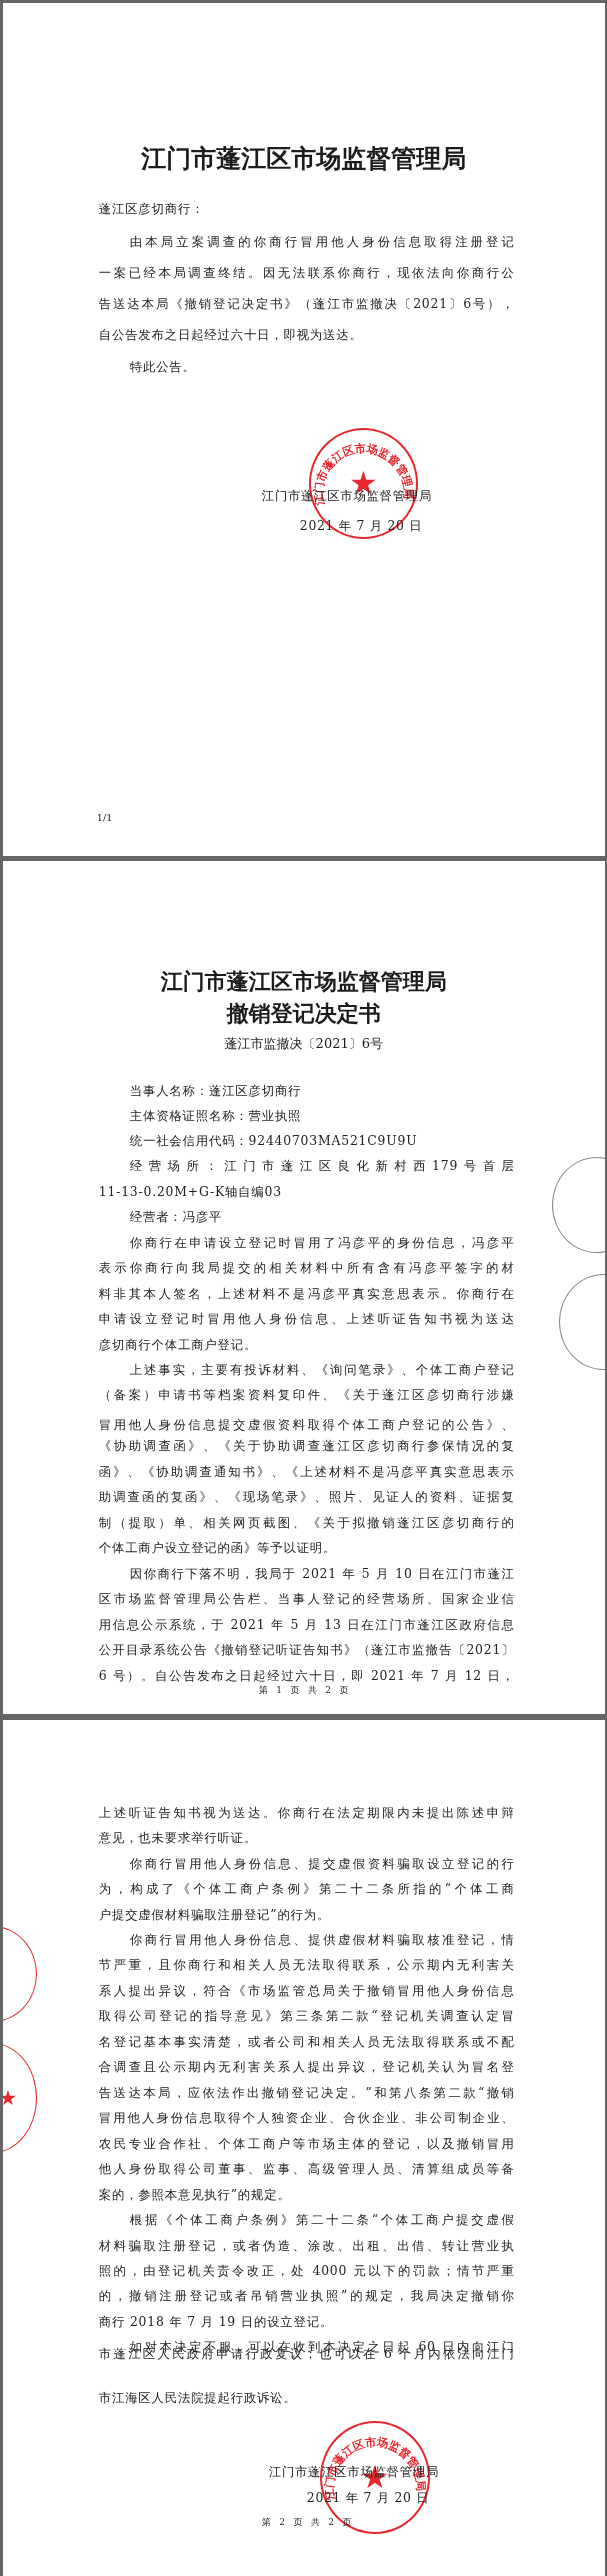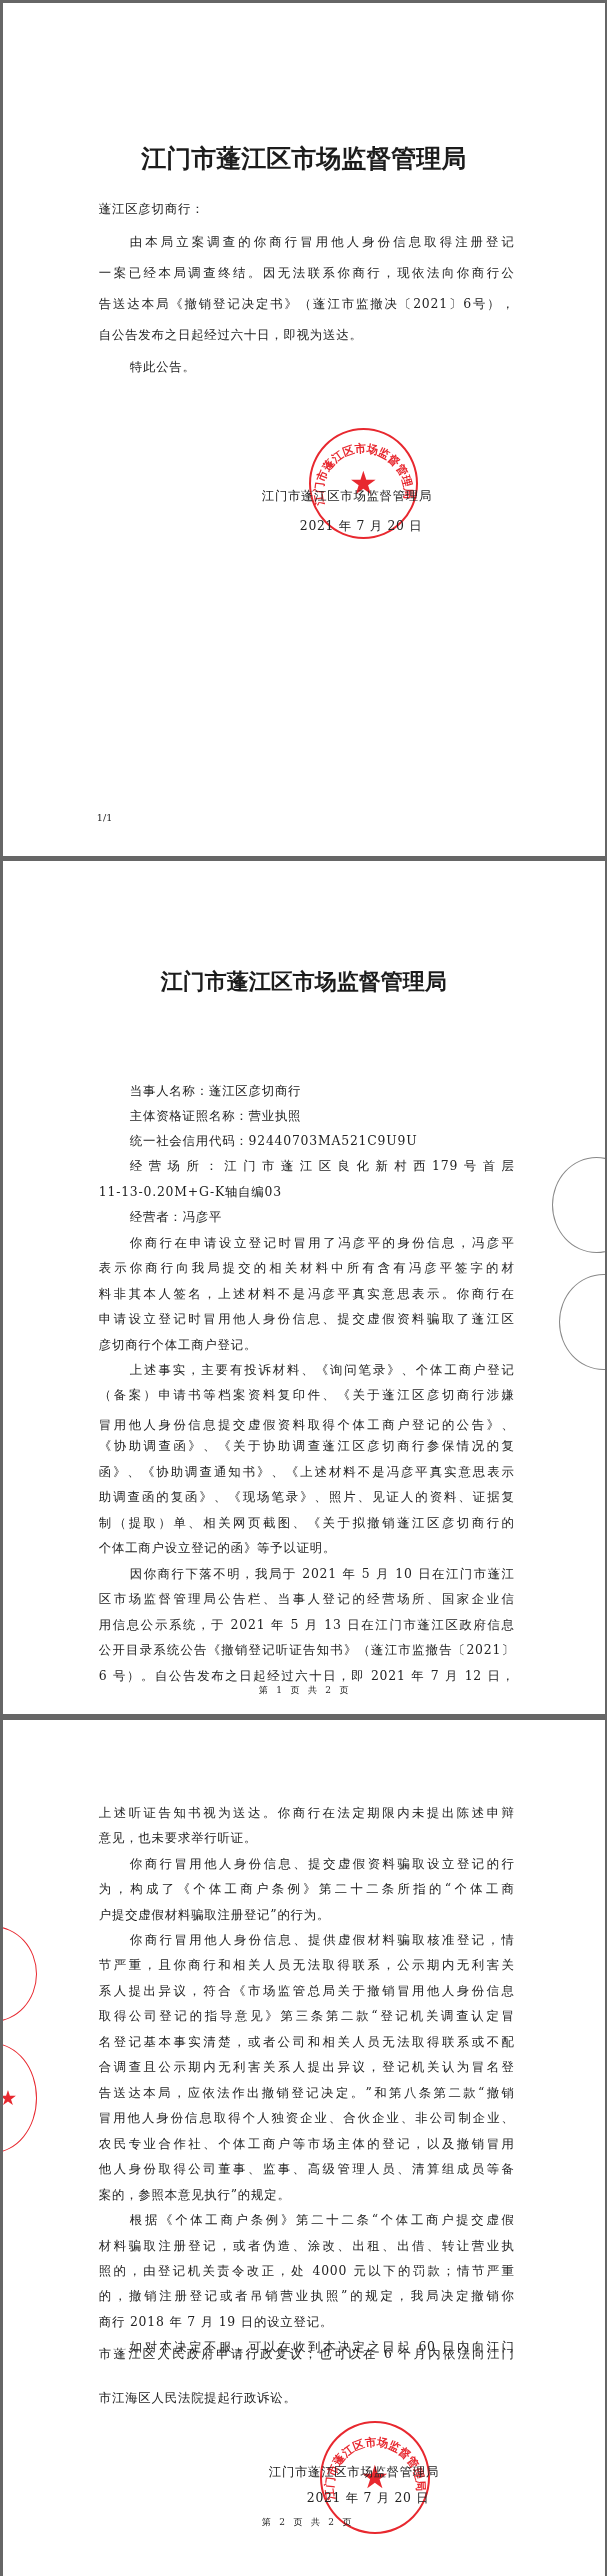--- a/index.html
+++ b/index.html
@@ -72,32 +72,34 @@
   </div>
 
   <div class="sig" style="left:259px;top:485px;">江门市蓬江区市场监督管理局</div>
   <div class="sig" style="left:297px;top:515px;">2021 年 7 月 20 日</div>
 
   <div class="footer" style="left:94px;top:809px;font-size:9.6px;letter-spacing:0;">1/1</div>
 </div>
 
 <div class="page" id="page2">
   <div class="title-serif" style="top:107px;font-size:22px;line-height:27.5px;">江门市蓬江区市场监督管理局</div>
+  <div class="title-serif" style="top:139px;font-size:22px;line-height:27.5px;">撤销登记决定书</div>
+  <div class="title-serif" style="top:175px;font-size:13px;line-height:16.5px;font-weight:normal;">蓬江市监撤决〔2021〕6号</div>
 
   <div class="line indent nojust" style="top:222px;">当事人名称：蓬江区彦切商行</div>
   <div class="line indent nojust" style="top:247px;">主体资格证照名称：营业执照</div>
   <div class="line indent nojust" style="top:272px;">统一社会信用代码：92440703MA521C9U9U</div>
   <div class="line indent" style="top:297px;">经营场所：江门市蓬江区良化新村西179号首层</div>
   <div class="line nojust" style="top:323px;">11-13-0.20M+G-K轴自编03</div>
   <div class="line indent nojust" style="top:348px;">经营者：冯彦平</div>
 
   <div class="line indent" style="top:374px;">你商行在申请设立登记时冒用了冯彦平的身份信息，冯彦平</div>
   <div class="line" style="top:399px;">表示你商行向我局提交的相关材料中所有含有冯彦平签字的材</div>
   <div class="line" style="top:425px;">料非其本人签名，上述材料不是冯彦平真实意思表示。你商行在</div>
-  <div class="line" style="top:450px;">申请设立登记时冒用他人身份信息、提交虚假资料骗取了蓬江区</div>
+  <div class="line" style="top:450px;">申请设立登记时冒用他人身份信息、上述听证告知书视为送达</div>
   <div class="line nojust" style="top:476px;">彦切商行个体工商户登记。</div>
 
   <div class="line indent" style="top:501px;">上述事实，主要有投诉材料、《询问笔录》、个体工商户登记</div>
   <div class="line" style="top:526px;">（备案）申请书等档案资料复印件、《关于蓬江区彦切商行涉嫌</div>
   <div class="line" style="top:544px;margin-top:12px;">冒用他人身份信息提交虚假资料取得个体工商户登记的公告》、</div>
   <div class="line" style="top:577px;">《协助调查函》、《关于协助调查蓬江区彦切商行参保情况的复</div>
   <div class="line" style="top:603px;">函》、《协助调查通知书》、《上述材料不是冯彦平真实意思表示</div>
   <div class="line" style="top:628px;">助调查函的复函》、《现场笔录》、照片、见证人的资料、证据复</div>
   <div class="line" style="top:654px;">制（提取）单、相关网页截图、《关于拟撤销蓬江区彦切商行的</div>
   <div class="line nojust" style="top:679px;">个体工商户设立登记的函》等予以证明。</div>

